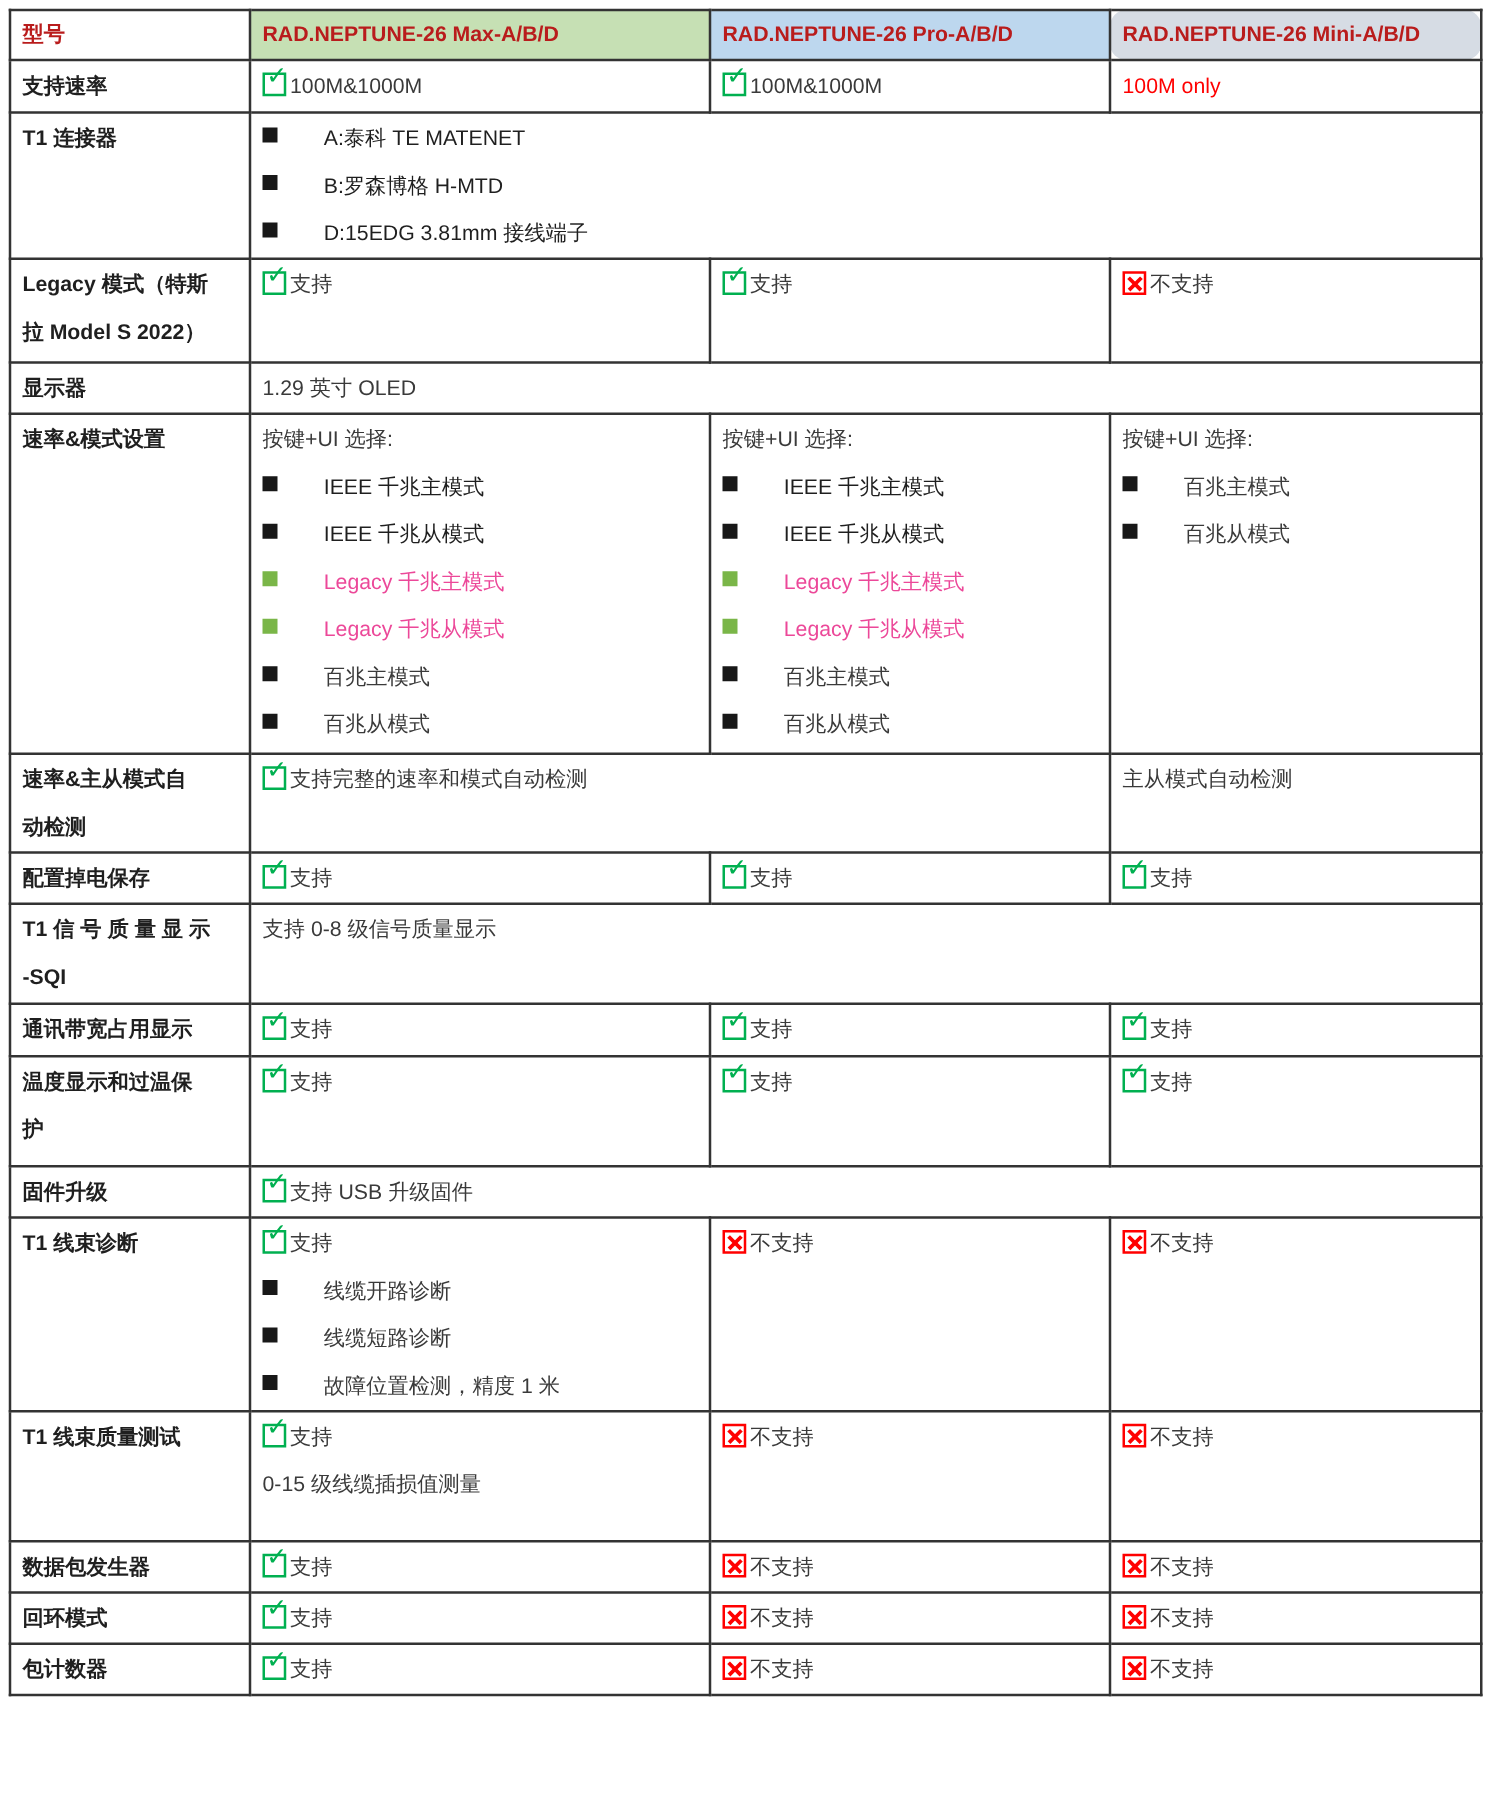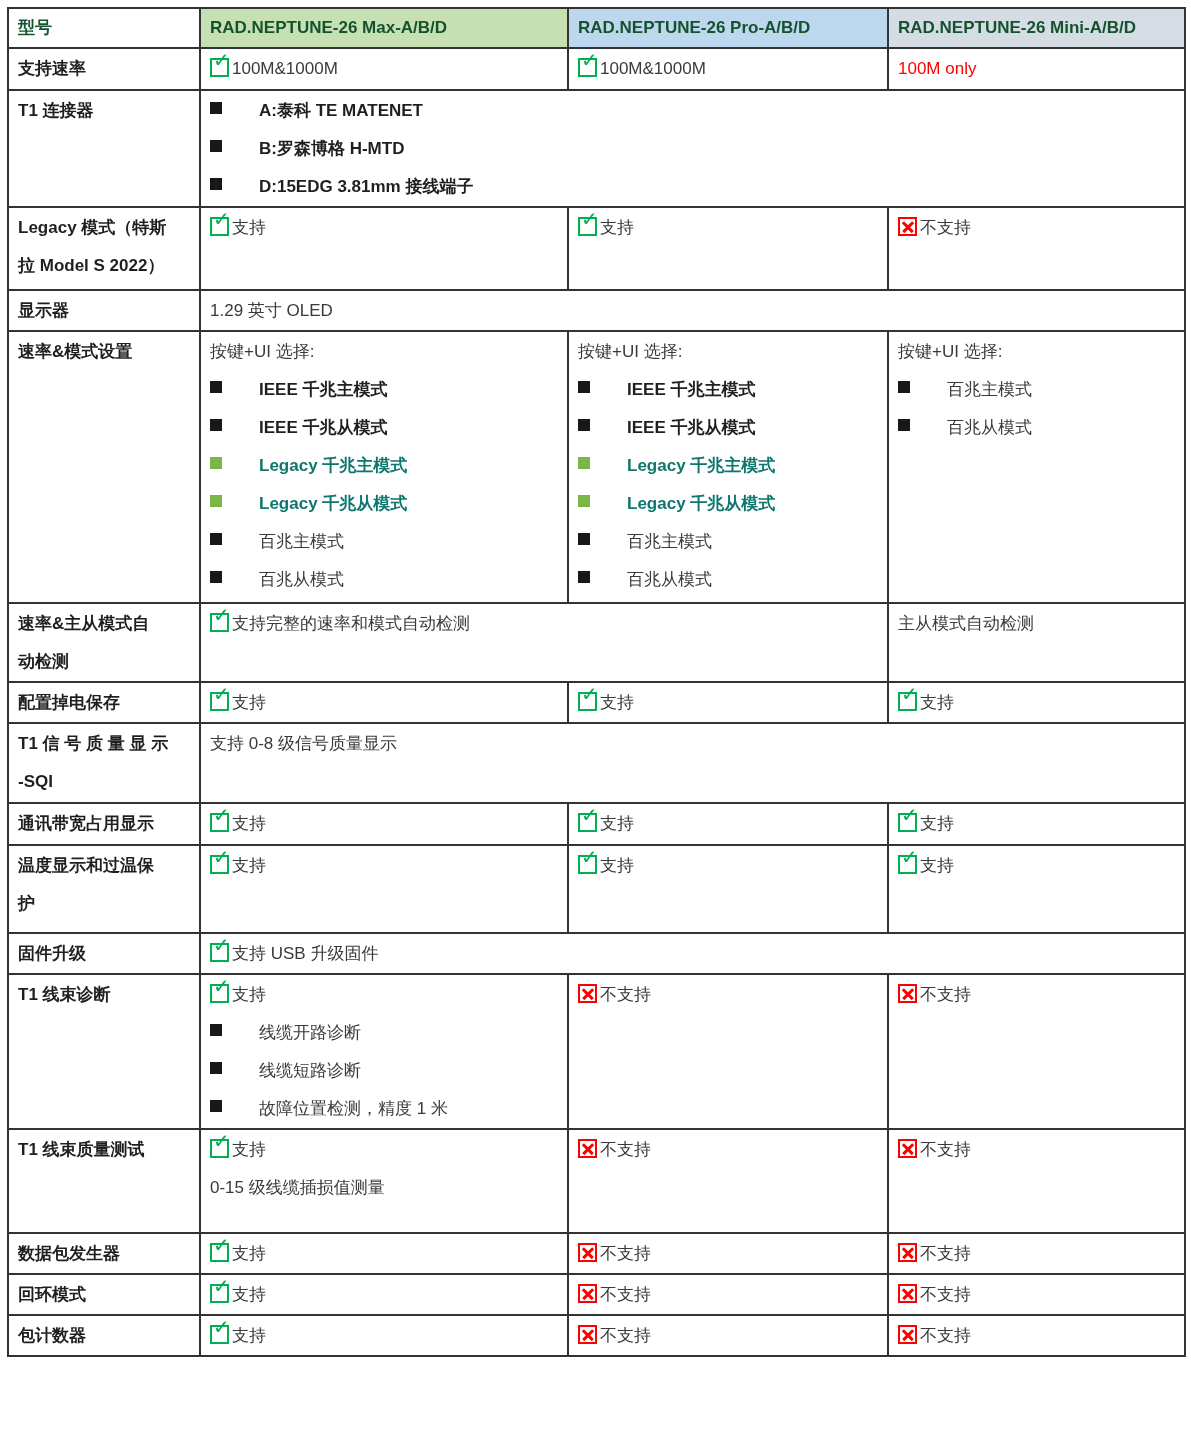--- a/index.html
+++ b/index.html
@@ -3,24 +3,24 @@
 <meta charset="utf-8">
 <style>
   html,body{margin:0;padding:0;background:#ffffff;}
   body{width:1191px;height:1440px;overflow:hidden;
        font-family:"Liberation Sans","DejaVu Sans",sans-serif;color:#3a3a3a;}
   table{border-collapse:collapse;table-layout:fixed;width:1177px;margin:7px 0 0 7px;}
   col.c-label{width:192px;} col.c-max{width:368px;} col.c-pro{width:320px;} col.c-mini{width:297px;}
   td{border:2px solid #333333;vertical-align:top;padding:1px 8px 0 9px;
      font-size:17px;line-height:38px;overflow:hidden;}
   td.lbl{font-weight:bold;color:#1f1f1f;white-space:pre-line;}
-  td.hdr{font-weight:bold;color:#14532d;line-height:36px;}
-  .hdr-max{background:#c6e0b4;} .hdr-pro{background:#bdd7ee;} .hdr-mini{background:#d6dce4;}
-  .b{font-weight:bold;color:#1f1f1f;}
-  .green{color:#0f766e;font-weight:bold;}
+  td.hdr{font-weight:bold;color:#b91c1c;line-height:36px;}
+  .hdr-max{background:#c6e0b4;} .hdr-pro{background:#bdd7ee;} .hdr-mini{background:#d6dce4;border-radius:13px;}
+  .b{font-weight:normal;color:#1f1f1f;}
+  .green{color:#ec4899;font-weight:normal;}
   .red{color:#ff0000;}
   .ln{white-space:nowrap;}
   .blt{display:inline-block;width:12px;height:12px;background:#181818;margin-right:37px;vertical-align:2px;}
   .blt.g{background:#7ab648;}
   .chk{display:inline-block;width:15px;height:15px;border:2.5px solid #00b050;position:relative;
        vertical-align:-3px;margin-right:3px;}
   .chk .m{position:absolute;left:1px;top:-10px;font-size:20px;line-height:1;color:#00b050;font-weight:bold;
           font-family:"DejaVu Sans",sans-serif;}
   .crs{border-color:#ff0000;}
   .crs::before,.crs::after{content:"";position:absolute;left:50%;top:50%;width:14px;height:2.5px;background:#ff0000;}

